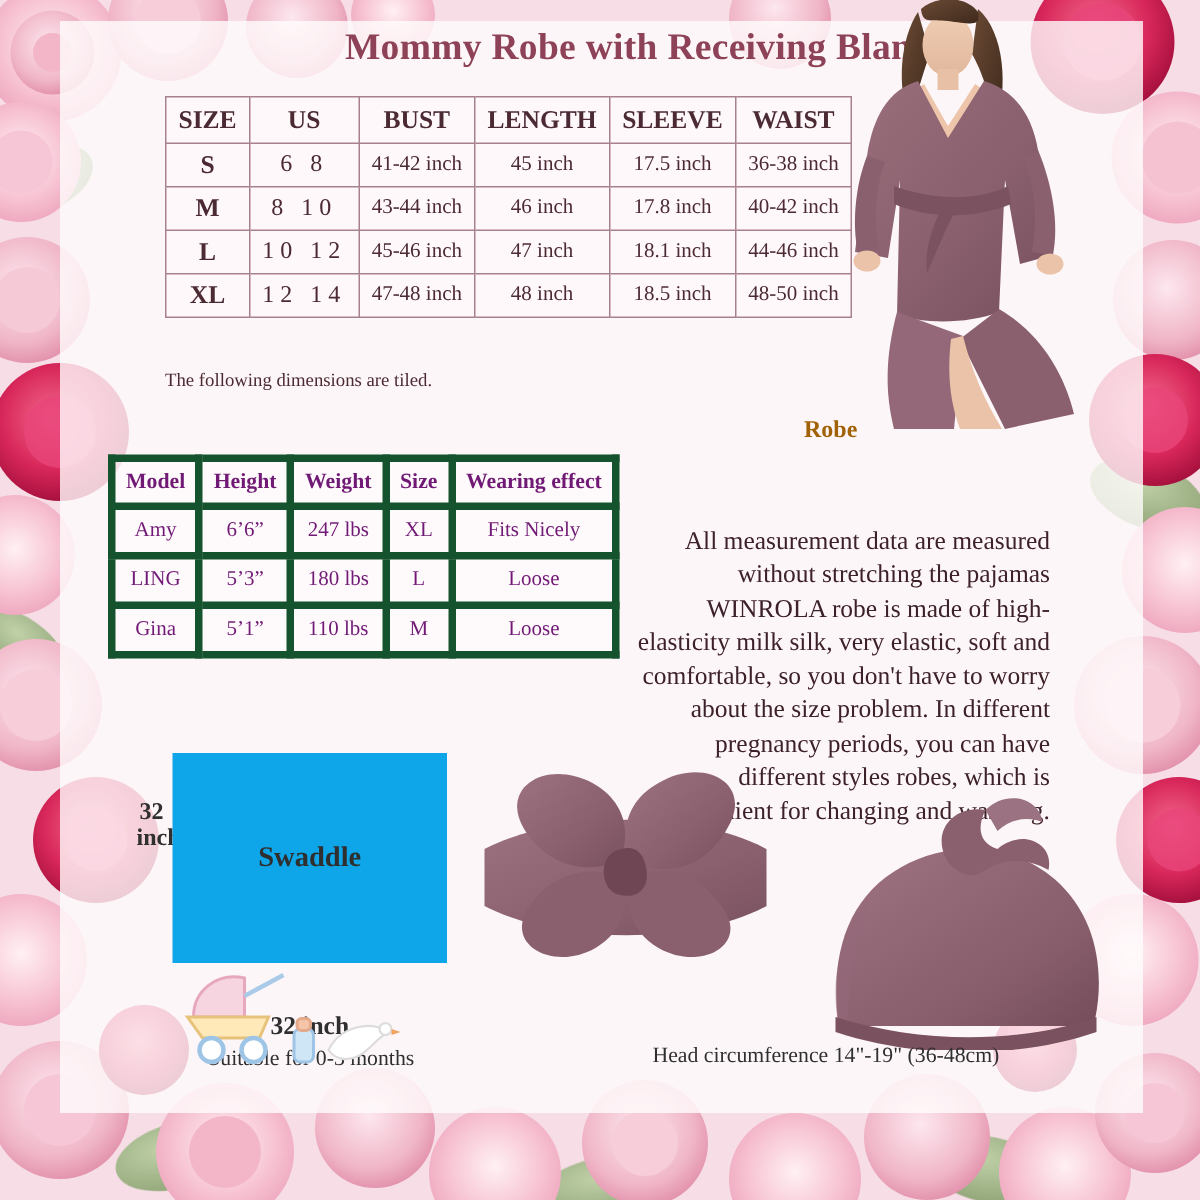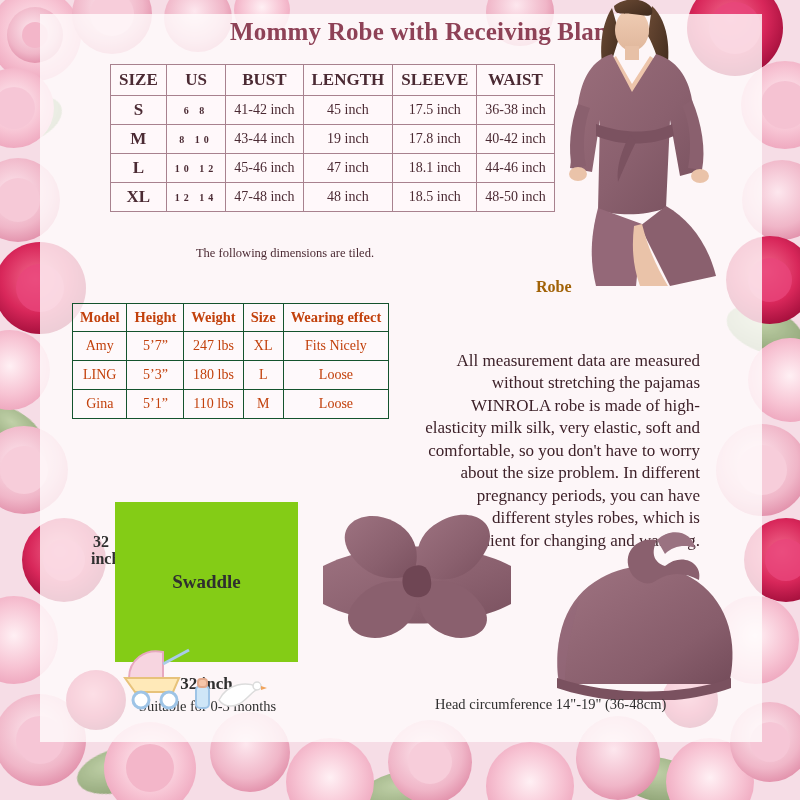--- a/index.html
+++ b/index.html
@@ -33,56 +33,56 @@
   }
   .size-table th,.size-table td{
     border:1px solid #a8818e;
     color:#4b2a33;
     text-align:center;
     font-family:"Liberation Serif", serif;
   }
   .size-table th{font-size:17px;font-weight:bold;padding:5px 8px;}
   .size-table td{font-size:14px;padding:4px 8px;}
   .size-table td.sz{font-size:17px;font-weight:bold;}
-  .size-table td.us{font-size:10px;font-weight:bold;letter-spacing:4px;}
+  .size-table td.us{font-size:16px;font-weight:normal;letter-spacing:4px;}
 
   .note{
-    position:absolute;left:110px;top:244px;width:350px;text-align:center;
+    position:absolute;left:110px;top:244px;width:350px;
     font-size:12.5px;color:#4b2a33;line-height:1.5;
   }
 
   
   .robe-label{
     position:absolute;left:536px;top:278px;font-size:16px;font-weight:bold;color:#a16207;
   }
 
   
   .model-table{
     position:absolute;left:72px;top:303px;border-collapse:collapse;
     background:rgba(255,250,252,0.45);
   }
   .model-table th,.model-table td{
-    border:1px solid #14532d;color:#c2410c;text-align:center;
+    border:5px solid #14532d;color:#701a75;text-align:center;
   }
   .model-table th{font-size:14.5px;font-weight:bold;padding:5px 7px;}
   .model-table td{font-size:14px;padding:6px 7px;}
 
   
   .para{
     position:absolute;left:418px;top:318px;width:282px;
     font-size:17px;line-height:1.32;color:#3d2129;text-align:right;margin-top:32px;
   }
 
   
   .bottom-band{
     position:absolute;left:55px;top:492px;width:690px;height:236px;
   }
   .swaddle-box{
-    position:absolute;left:60px;top:10px;width:183px;height:160px;
-    background:#84cc16;
+    position:absolute;left:60px;top:10px;width:183px;height:140px;
+    background:#0ea5e9;
   }
   .swaddle-text{
     position:absolute;left:0;top:0;width:100%;height:100%;
     display:flex;align-items:center;justify-content:center;
     font-size:19px;font-weight:bold;color:#2f2f2f;
   }
   .dim-left{
     position:absolute;left:36px;top:42px;width:20px;
     font-size:16px;font-weight:bold;color:#2f2f2f;text-align:center;line-height:1.05;
   }
@@ -271,21 +271,21 @@
       <td class="us">6 8</td>
       <td>41-42 inch</td>
       <td>45 inch</td>
       <td>17.5 inch</td>
       <td>36-38 inch</td>
     </tr>
     <tr>
       <td class="sz">M</td>
       <td class="us">8 10</td>
       <td>43-44 inch</td>
-      <td>19 inch</td>
+      <td>46 inch</td>
       <td>17.8 inch</td>
       <td>40-42 inch</td>
     </tr>
     <tr>
       <td class="sz">L</td>
       <td class="us">10 12</td>
       <td>45-46 inch</td>
       <td>47 inch</td>
       <td>18.1 inch</td>
       <td>44-46 inch</td>
@@ -313,21 +313,21 @@
       <th>Model</th>
       <th>Height</th>
       <th>Weight</th>
       <th>Size</th>
       <th>Wearing effect</th>
     </tr>
   </thead>
   <tbody>
     <tr>
       <td>Amy</td>
-      <td>5’7”</td>
+      <td>6’6”</td>
       <td>247 lbs</td>
       <td>XL</td>
       <td>Fits Nicely</td>
     </tr>
     <tr>
       <td>LING</td>
       <td>5’3”</td>
       <td>180 lbs</td>
       <td>L</td>
       <td>Loose</td>

